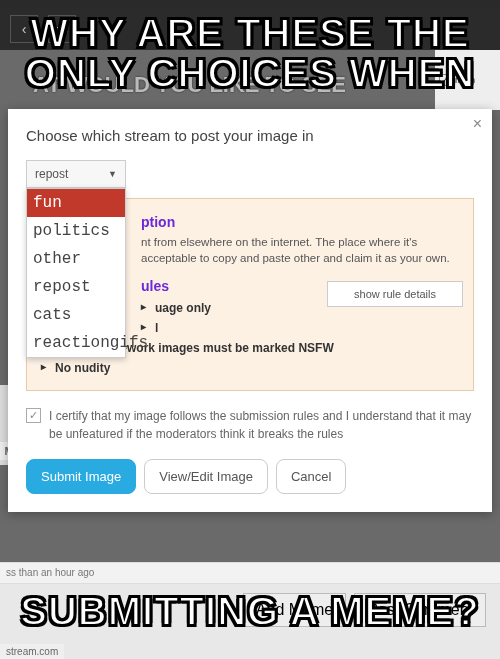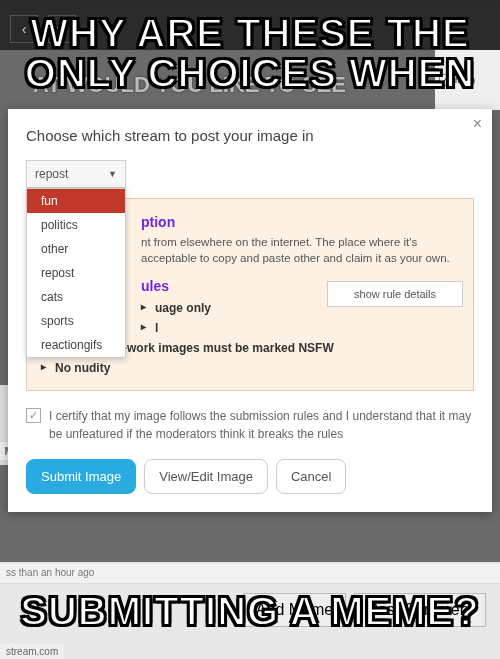--- a/index.html
+++ b/index.html
@@ -39,21 +39,21 @@
   .modal h3 { font-size:15px; font-weight:400; color:#444; margin-bottom:16px;}
   .dropdown-wrap { position:relative; margin-bottom:10px;}
   .dropdown-btn {
     width:100px; height:28px; border:1px solid #ccc; background:#f7f7f7;
     display:flex; align-items:center; justify-content:space-between; padding:0 8px; font-size:12px;color:#555;cursor:pointer;
   }
   .dropdown-list {
     position:absolute; top:28px; left:0; width:100px; background:#fff; border:1px solid #ccc;
     box-shadow:0 2px 6px rgba(0,0,0,.2); z-index:5;
   }
-  .dropdown-item { padding:5px 14px; font-size:12px; color:#444; cursor:pointer;}
+  .dropdown-item { padding:5px 6px; font-size:16px; color:#444; cursor:pointer;font-family:Liberation Mono, monospace;}
   .dropdown-item.hl { background:#c0392b; color:#fff;}
   .rules-box {
     border:1px solid #e8c9a8; background:#fdf1e4; padding:12px 14px;font-size:11.5px;color:#555;
     position:relative;
   }
   .rules-box h4 { font-size:14px; color:#6d28d9; margin:3px 0 4px; font-weight:700;}
   .rules-box p { line-height:1.4; margin-left:100px;}
   .rules-box ul{list-style:none; margin-top:4px;}
   .rules-box li{padding:3px 0 3px 14px; position:relative;font-size:12px;color:#333;font-weight:700;}
   .rules-box li::before{content:"▸"; position:absolute;left:0;top:3px;font-size:10px;}
@@ -120,21 +120,20 @@
     <div class="dropdown-btn">
       <span>repost</span>
       <span style="font-size:9px;">▼</span>
     </div>
     <div class="dropdown-list">
       <div class="dropdown-item hl">fun</div>
       <div class="dropdown-item">politics</div>
       <div class="dropdown-item">other</div>
       <div class="dropdown-item">repost</div>
       <div class="dropdown-item">cats</div>
-      <div class="dropdown-item">sports</div>
       <div class="dropdown-item">reactiongifs</div>
     </div>
   </div>
 
   <div class="rules-box">
     <h4 style="margin-left:100px">ption</h4>
     <p>nt from elsewhere on the internet. The place where it's acceptable to copy and paste other and claim it as your own.</p>
     <h4 style="margin-left:100px;margin-top:12px">ules</h4>
     <button class="show-rules-btn">show rule details</button>
     <ul>

